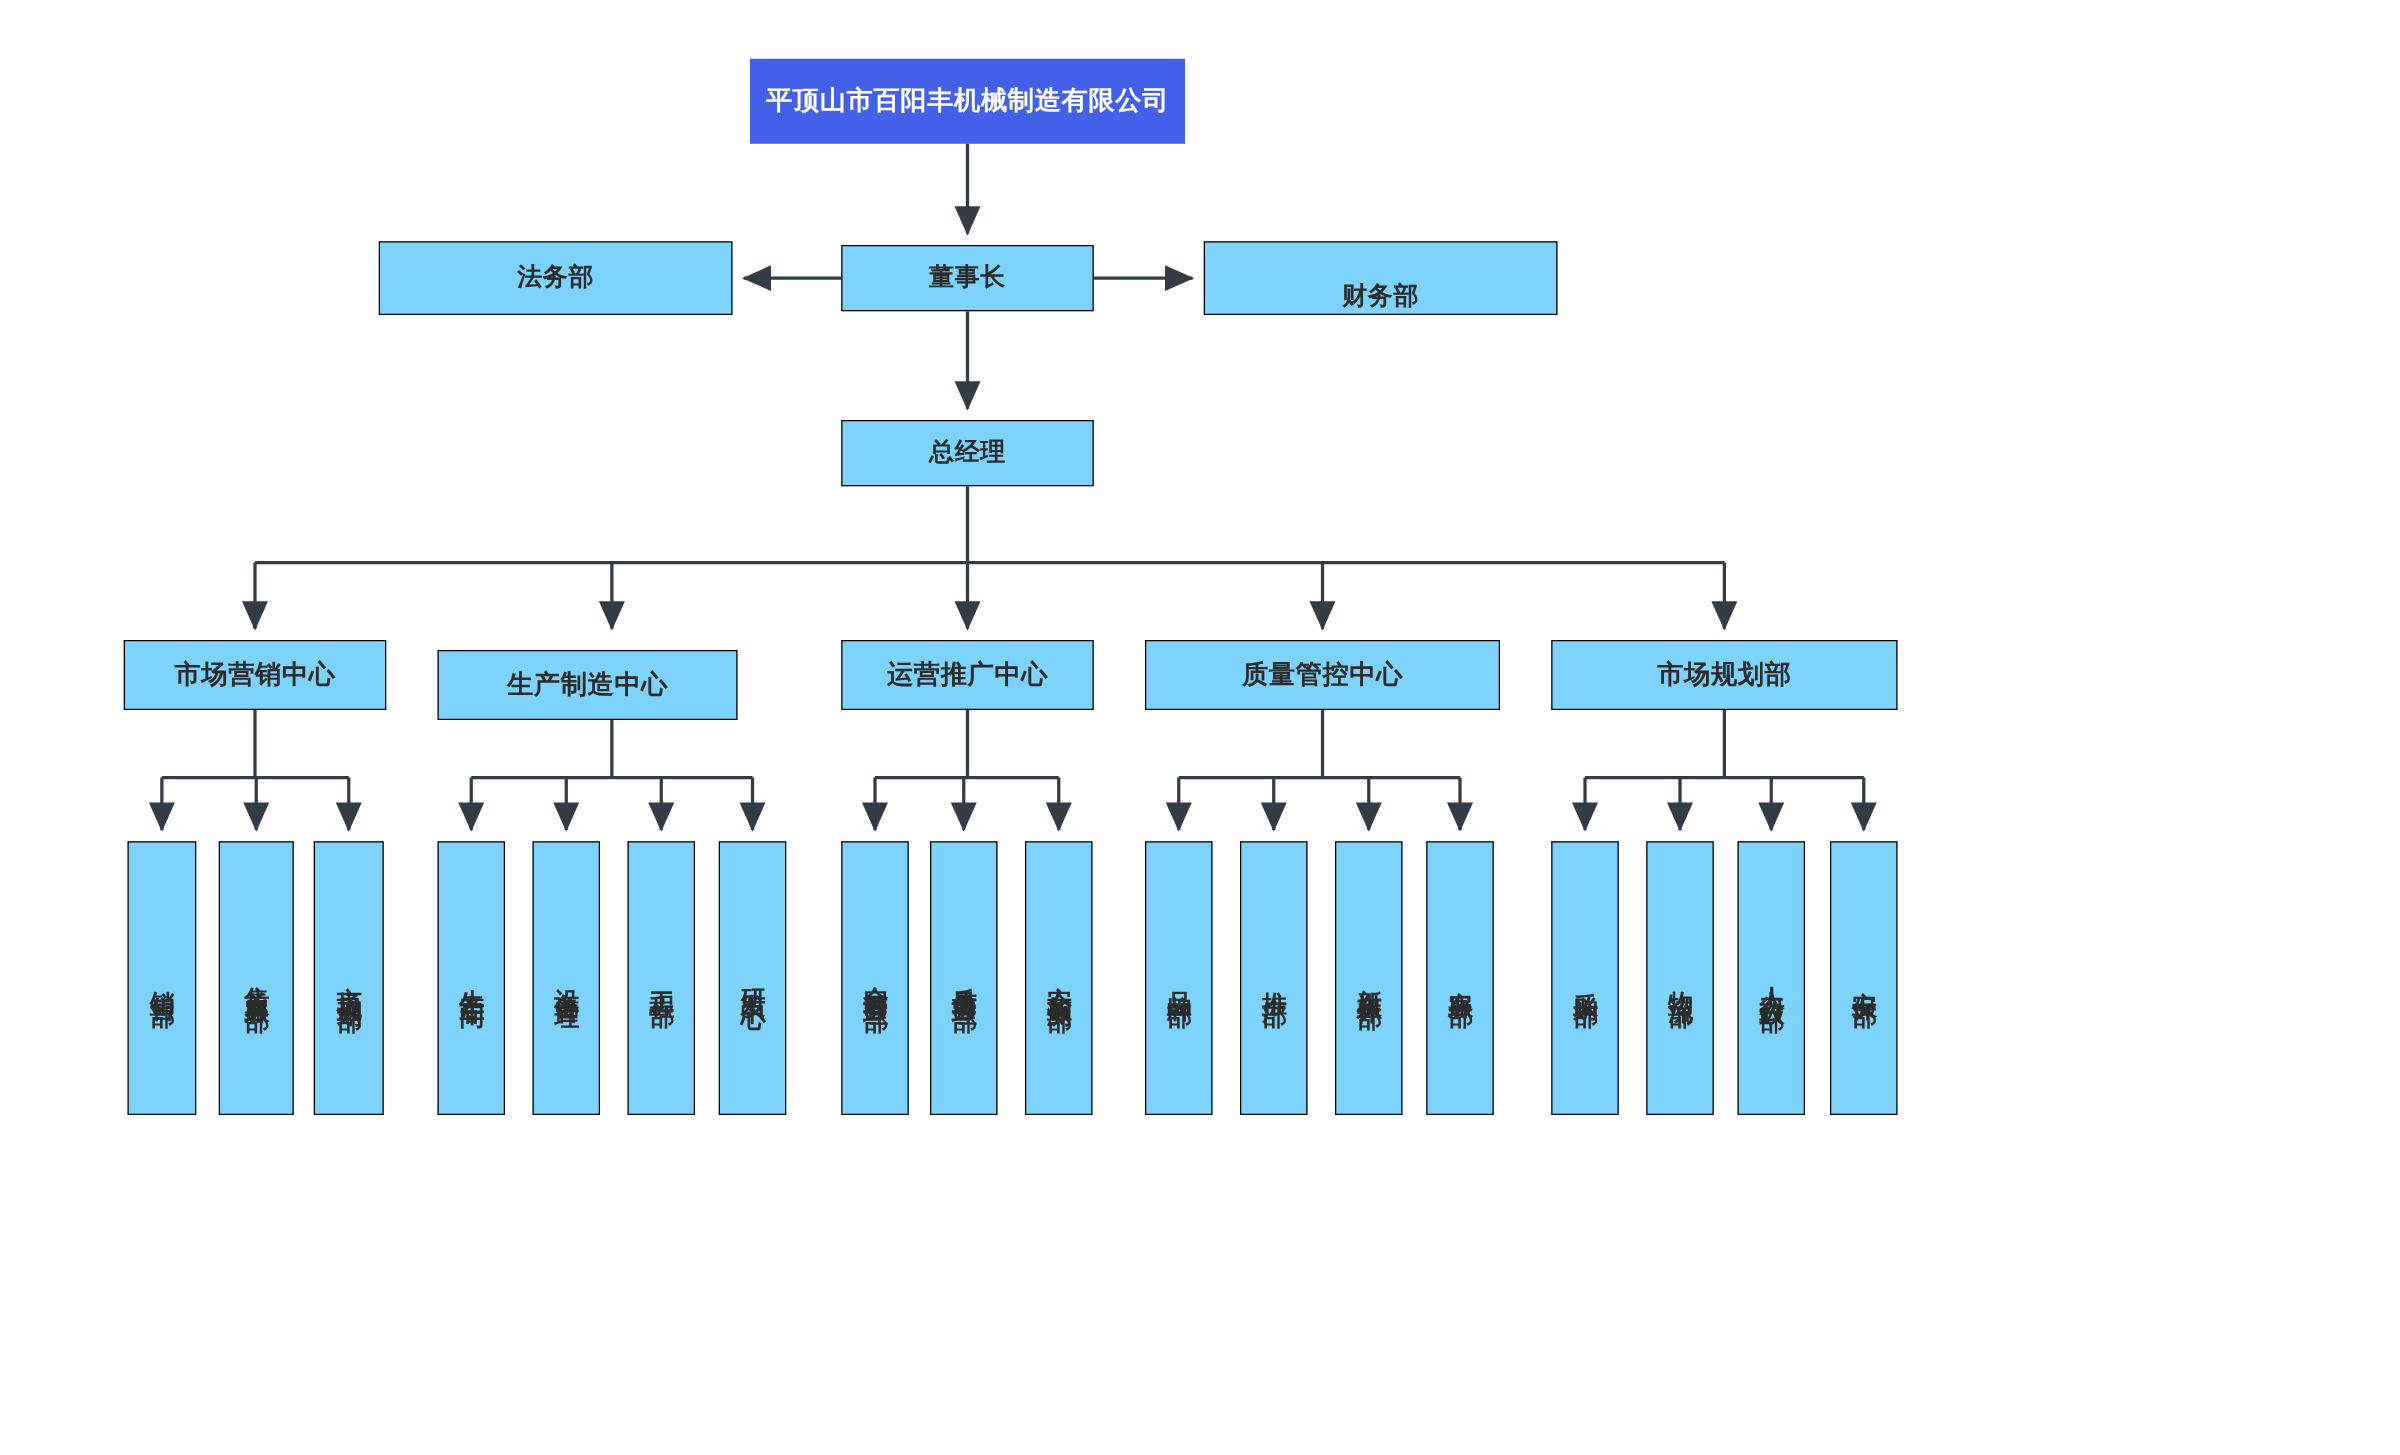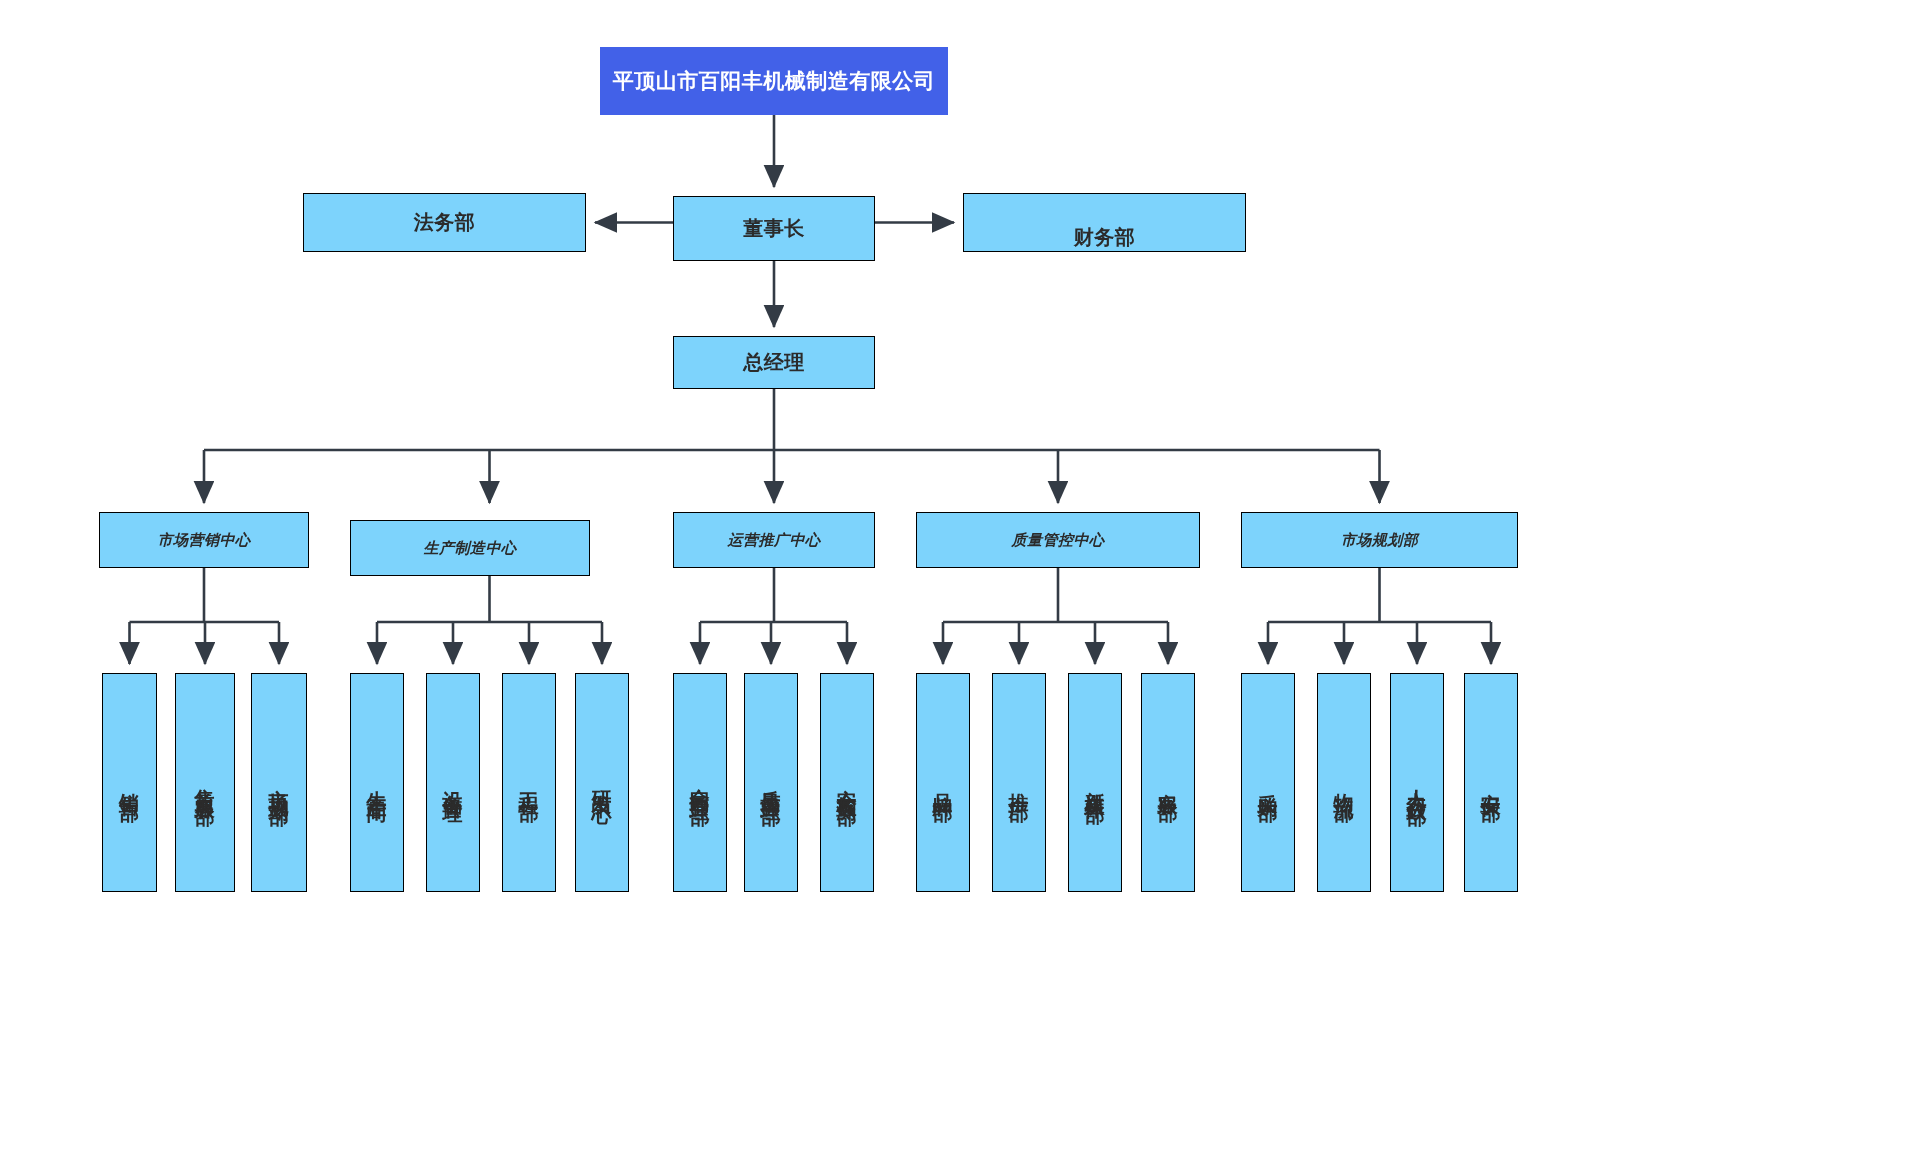--- a/index.html
+++ b/index.html
@@ -49,22 +49,21 @@
   }
   .node-box.root .node-label {
     color: #ffffff;
     font-size: 21px;
   }
   .node-box.exec .node-label,
   .node-box.side .node-label {
     font-size: 20px;
   }
   .node-box.center .node-label {
-    font-size: 15px;
-    font-style: italic;
+    font-size: 21px;
   }
   .node-box.leaf {
     align-items: center;
     justify-content: center;
   }
   .node-box.leaf .node-label {
     font-size: 20px;
     writing-mode: vertical-rl;
     text-orientation: upright;
     white-space: nowrap;
@@ -126,21 +125,21 @@
       </g>
   </svg>
 
   <div id="boxes-layer">
       <div class="node-box root" style="left: 572px; top: 47px; width: 348px; height: 68px;">
         <span class="node-label">平顶山市百阳丰机械制造有限公司</span>
       </div>
       <div class="node-box side" style="left: 275px; top: 193px; width: 283px; height: 59px;">
         <span class="node-label">法务部</span>
       </div>
-      <div class="node-box exec" style="left: 645px; top: 196px; width: 202px; height: 65px;">
+      <div class="node-box exec" style="left: 645px; top: 196px; width: 202px; height: 53px;">
         <span class="node-label">董事长</span>
       </div>
       <div class="node-box side" style="left: 935px; top: 193px; width: 283px; height: 59px; align-items: flex-end;">
         <span class="node-label">财务部</span>
       </div>
       <div class="node-box exec" style="left: 645px; top: 336px; width: 202px; height: 53px;">
         <span class="node-label">总经理</span>
       </div>
       <div class="node-box center" style="left: 71px; top: 512px; width: 210px; height: 56px;">
         <span class="node-label">市场营销中心</span>

